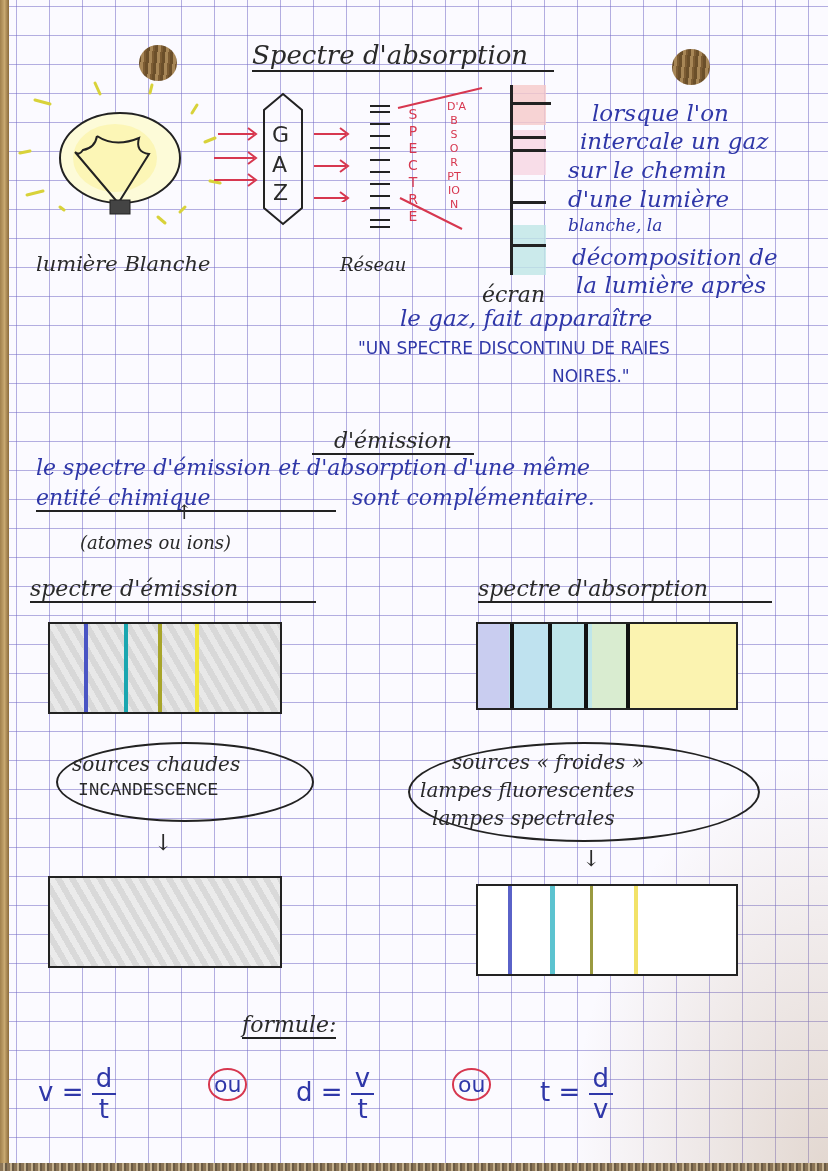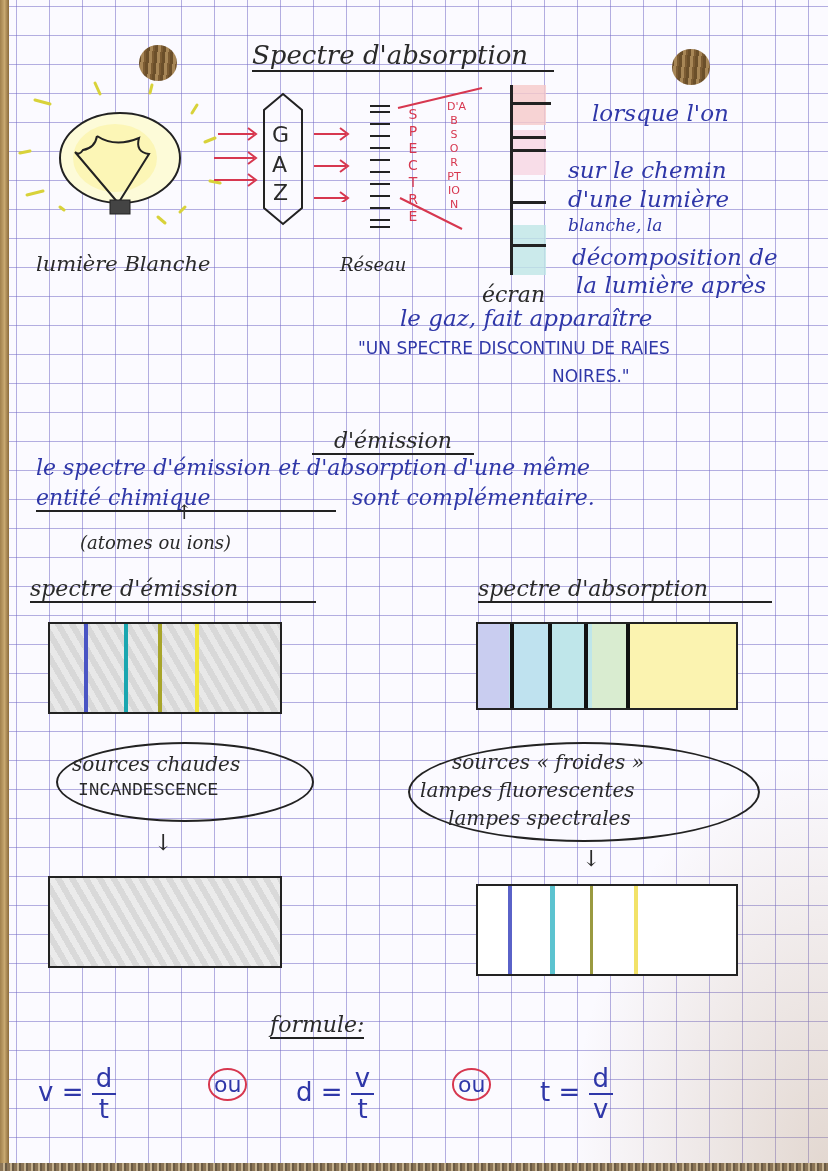--- a/index.html
+++ b/index.html
@@ -126,20 +126,21 @@
     <div class="abs" style="left:0;top:140px;width:33px;height:50px;background:#bfe6e6;opacity:0.8;"></div>
     <div class="abs" style="left:0;top:17px;width:38px;height:3px;background:#222;"></div>
     <div class="abs" style="left:0;top:51px;width:33px;height:3px;background:#222;"></div>
     <div class="abs" style="left:0;top:64px;width:33px;height:3px;background:#222;"></div>
     <div class="abs" style="left:0;top:116px;width:33px;height:3px;background:#222;"></div>
     <div class="abs" style="left:0;top:159px;width:33px;height:3px;background:#222;"></div>
   </div>
   <div class="hw black" style="left:482px;top:282px;font-size:22px;">écran</div>
 
   <div class="hw blue" style="left:592px;top:100px;font-size:23px;">lorsque l'on</div>
+  <div class="hw blue" style="left:580px;top:128px;font-size:23px;">intercale un gaz</div>
   <div class="hw blue" style="left:568px;top:186px;font-size:23px;">d'une lumière</div>
   <div class="hw blue" style="left:568px;top:157px;font-size:23px;">sur le chemin</div>
   <div class="hw blue" style="left:568px;top:215px;font-size:17px;">blanche, la</div>
   <div class="hw blue" style="left:572px;top:244px;font-size:23px;">décomposition de</div>
   <div class="hw blue" style="left:576px;top:272px;font-size:23px;">la lumière après</div>
   <div class="hw blue" style="left:400px;top:305px;font-size:23px;">le gaz, fait apparaître</div>
   <div class="hw blue" style="left:358px;top:338px;font-size:17px;font-style:normal;font-family:'DejaVu Sans',sans-serif;">"UN SPECTRE DISCONTINU DE RAIES</div>
   <div class="hw blue" style="left:552px;top:366px;font-size:17px;font-style:normal;font-family:'DejaVu Sans',sans-serif;">NOIRES."</div>
 
   <div class="hw black ul" style="left:312px;top:428px;font-size:22px;width:162px;text-align:center;">d'émission</div>
@@ -167,30 +168,30 @@
   <div class="spectrum" style="left:476px;top:622px;width:262px;height:88px;background:linear-gradient(to right,#c9cdf0 0 12%,#bfe2ef 12% 28%,#bfe6ea 28% 44%,#d9ecd0 44% 58%,#fbf3b0 58% 100%);">
     <div class="line" style="left:32px;width:4px;background:#111;"></div>
     <div class="line" style="left:70px;width:4px;background:#111;"></div>
     <div class="line" style="left:106px;width:4px;background:#111;"></div>
     <div class="line" style="left:148px;width:4px;background:#111;"></div>
   </div>
 
   <div class="oval" style="left:408px;top:742px;width:352px;height:100px;"></div>
   <div class="hw black" style="left:452px;top:750px;font-size:20px;">sources « froides »</div>
   <div class="hw black" style="left:420px;top:778px;font-size:20px;">lampes fluorescentes</div>
-  <div class="hw black" style="left:448px;top:806px;font-size:20px;">lampes spectrales</div>
+  <div class="hw black" style="left:432px;top:806px;font-size:20px;">lampes spectrales</div>
   <div class="hw black" style="left:582px;top:846px;font-size:22px;font-style:normal;">↓</div>
   <div class="spectrum" style="left:476px;top:884px;width:262px;height:92px;background:#fff;">
     <div class="line" style="left:30px;width:4px;background:#5a62c8;"></div>
     <div class="line" style="left:72px;width:5px;background:#5cc3d0;"></div>
     <div class="line" style="left:112px;width:3px;background:#9a9a40;"></div>
     <div class="line" style="left:156px;width:4px;background:#f2e268;"></div>
   </div>
 
-  <div class="hw black ul" style="left:242px;top:1012px;font-size:22px;margin-left:28px;">formule:</div>
+  <div class="hw black ul" style="left:242px;top:1012px;font-size:22px;">formule:</div>
 
   <div class="abs blue" style="left:38px;top:1064px;font-size:26px;font-family:'DejaVu Sans',sans-serif;">
     <span>v =</span>
     <span class="frac">
       <span class="num">d</span>
       <span class="den">t</span>
     </span>
   </div>
   <div class="abs blue" style="left:208px;top:1068px;font-size:22px;font-family:'DejaVu Sans',sans-serif;">
     <span class="circle-red">ou</span>

